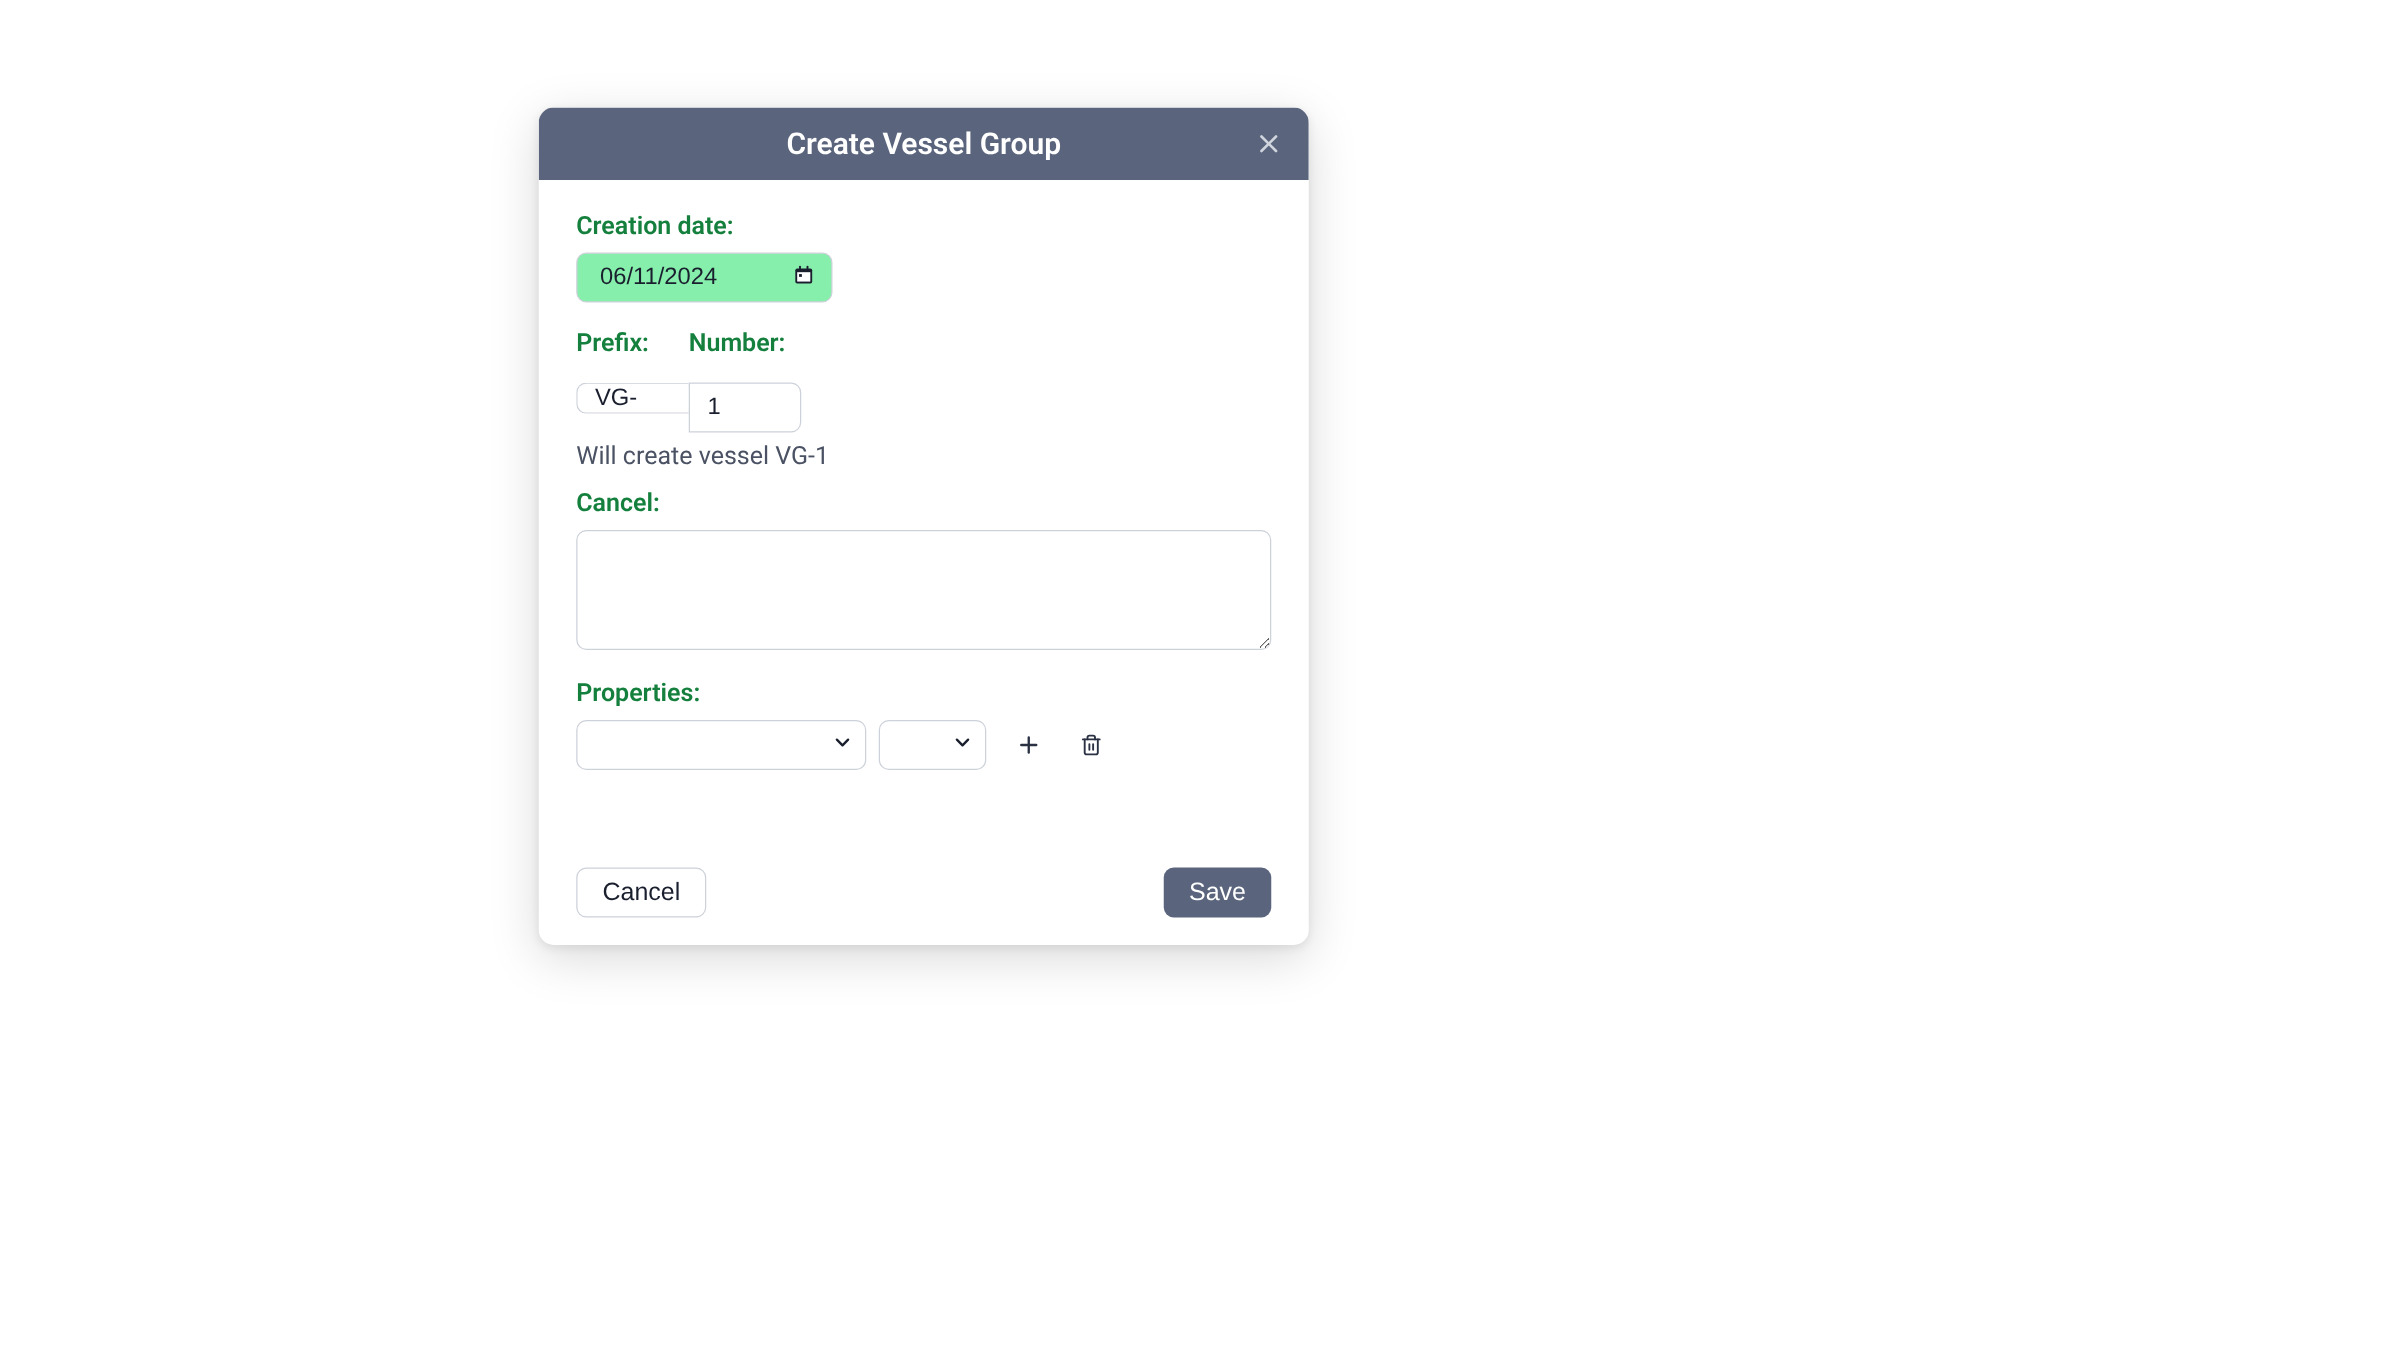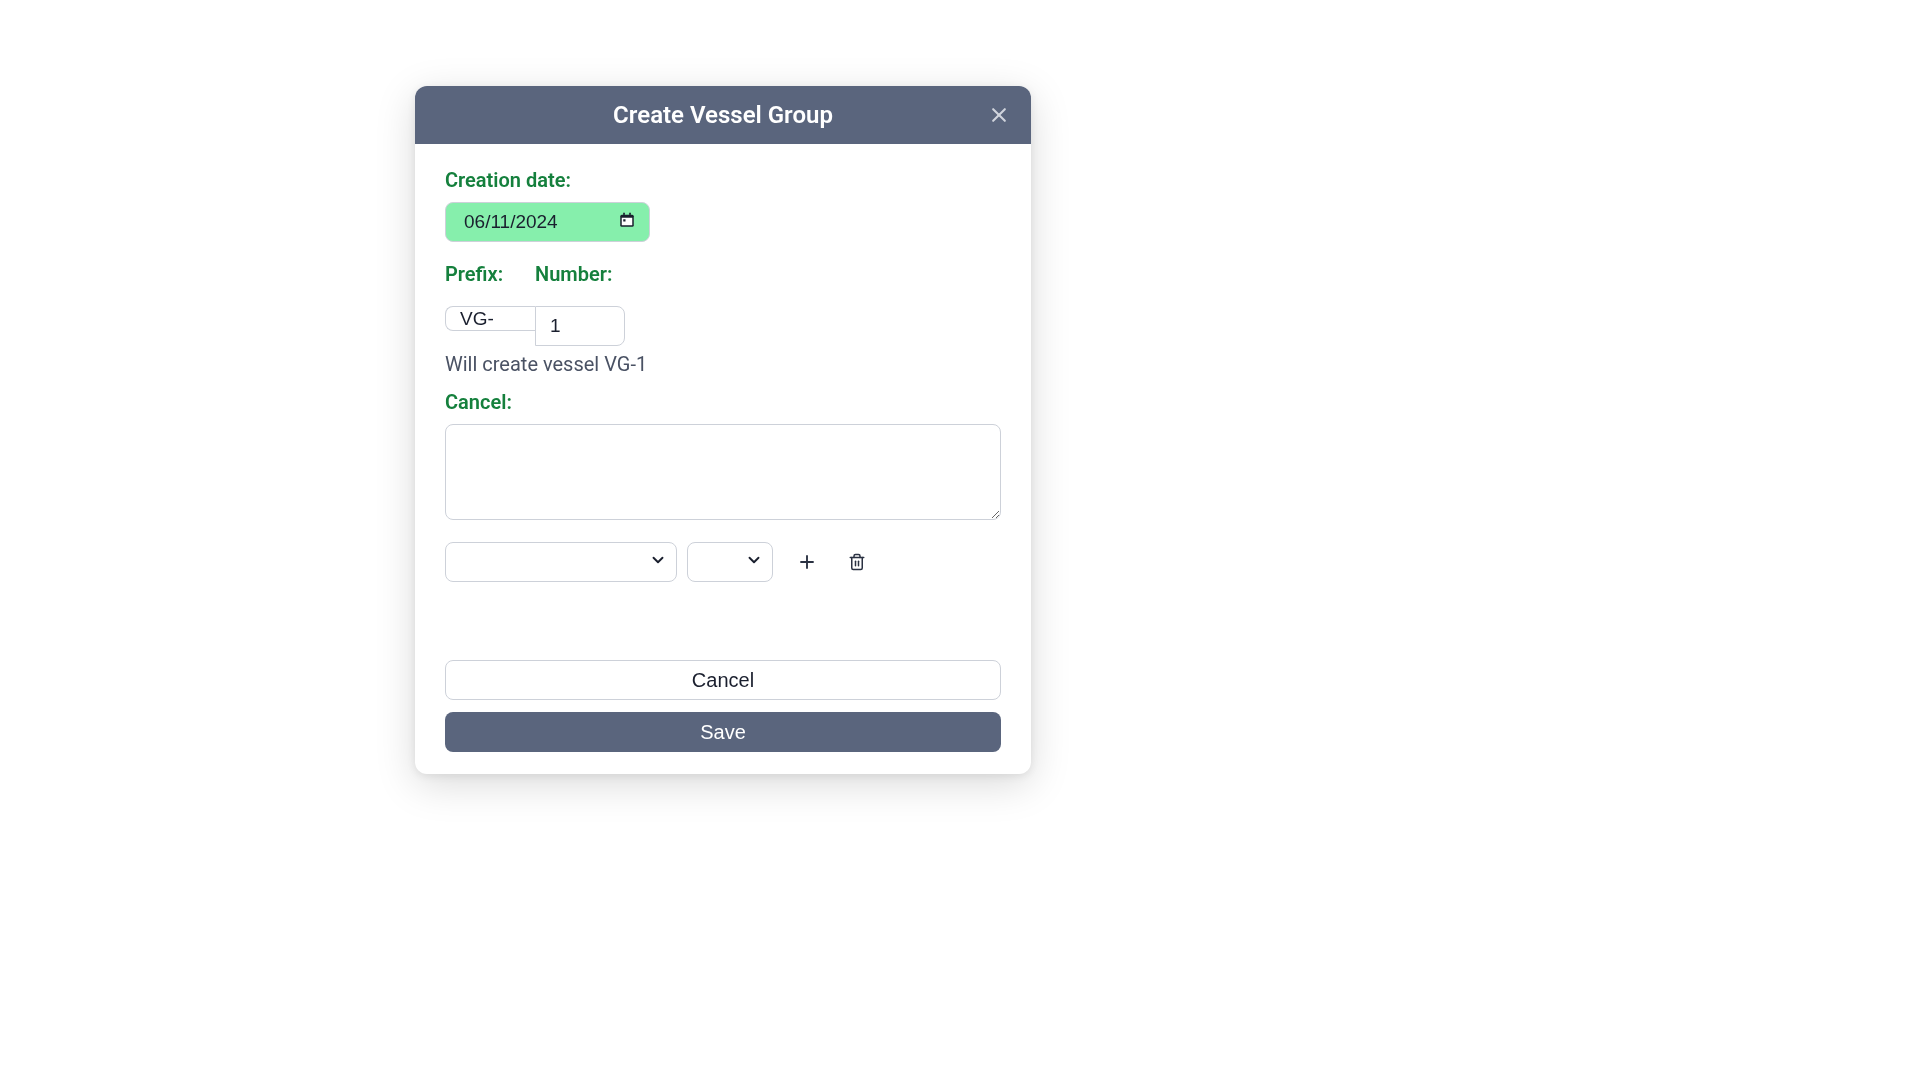--- a/index.html
+++ b/index.html
@@ -11,21 +11,21 @@
     body {
       font-family: -apple-system, BlinkMacSystemFont, "Segoe UI", Roboto, Helvetica, Arial, sans-serif;
       background: #ffffff;
       width: 1920px;
       height: 1080px;
       position: relative;
     }
     
     .modal {
       position: absolute;
-      left: 415px;
+      left: 431px;
       top: 86px;
       width: 616px;
       background: #ffffff;
       border-radius: 12px;
       box-shadow: 0 10px 40px rgba(0,0,0,0.15), 0 2px 8px rgba(0,0,0,0.08);
       overflow: hidden;
     }
     
     .modal-header {
       background: #5a657d;
@@ -205,21 +205,20 @@
       cursor: pointer;
       color: #2a3142;
       margin-left: 8px;
     }
     
     .modal-footer {
       display: flex;
       justify-content: space-between;
       gap: 12px;
       padding: 0 30px 22px 30px;
-      flex-direction: column;
     }
     
     .btn {
       height: 40px;
       padding: 0 20px;
       border-radius: 8px;
       font-size: 20px;
       font-weight: 500;
       cursor: pointer;
       border: none;
@@ -279,20 +278,21 @@
     <div class="prefix-number-row">
       <input type="text" class="prefix-input" value="VG-" style="">
       <input type="text" class="number-input" value="1" style="">
     </div>
     
     <div class="hint-text">Will create vessel VG-1</div>
     
     <label class="field-label">Cancel:</label>
     <textarea class="notes-textarea" style=""></textarea>
     
+    <label class="field-label">Properties:</label>
     <div class="properties-row">
       <div class="select-wrapper wide">
         <select class="select-input">
           <option></option>
         </select>
         <span class="chevron-icon">
           <svg width="18" height="18" viewBox="0 0 24 24" fill="none" stroke="#1a1f2e" stroke-width="2.5" stroke-linecap="round" stroke-linejoin="round">
             <polyline points="6 9 12 15 18 9"></polyline>
           </svg>
         </span>

